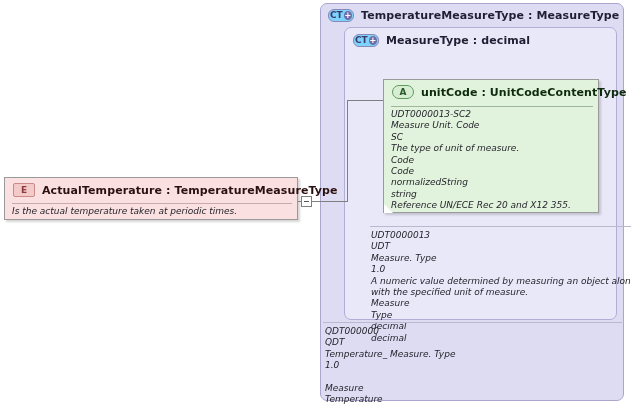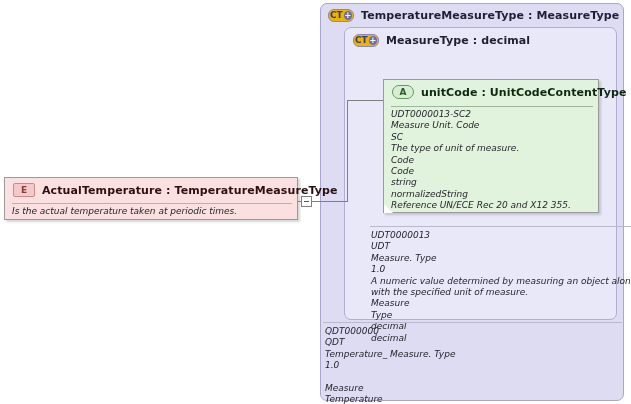--- a/index.html
+++ b/index.html
@@ -42,21 +42,21 @@
     font-size: 9px;
     font-weight: bold;
     line-height: 1;
     flex: 0 0 auto;
   }
   .badge-ct {
     width: 26px;
     height: 13px;
     border: 1px solid #8a88b8;
     border-radius: 6px;
-    background: #eab308;
+    background: #7dd3fc;
     color: #3b3a6b;
     gap: 1px;
     padding: 0 1px;
   }
   .badge-ct .plus {
     display: inline-block;
     width: 9px;
     height: 9px;
     border-radius: 50%;
     background: #6f6da8;
@@ -230,22 +230,22 @@
         <span class="hdr-title">unitCode : UnitCodeContentType</span>
       </div>
       <div class="sep" id="inner-sep"></div>
       <div class="doc" id="inner-doc">
           <div>UDT0000013-SC2</div>
           <div>Measure Unit. Code</div>
           <div>SC</div>
           <div>The type of unit of measure.</div>
           <div>Code</div>
           <div>Code</div>
+          <div>normalizedString</div>
           <div>string</div>
-          <div>normalizedString</div>
           <div>Reference UN/ECE Rec 20 and X12 355.</div>
         </div>
       <div id="inner-fold"></div>
     </div>
 
     <div class="sep" id="middle-sep"></div>
     <div class="doc" id="middle-doc">
         <div>UDT0000013</div>
         <div>UDT</div>
         <div>Measure. Type</div>

